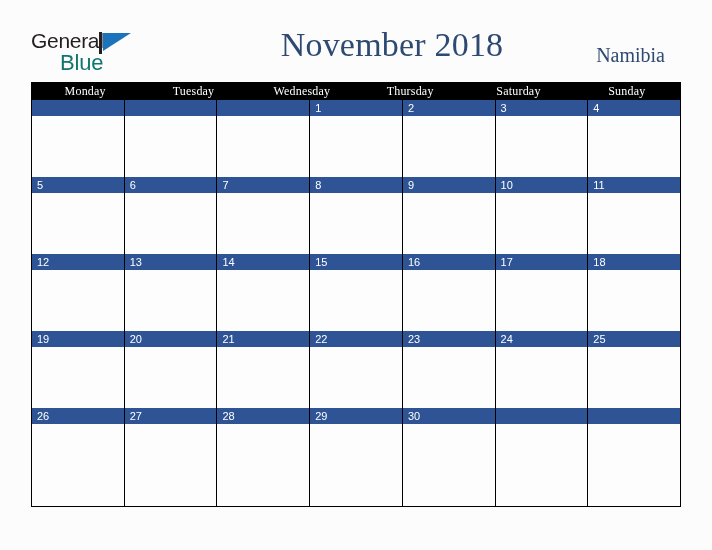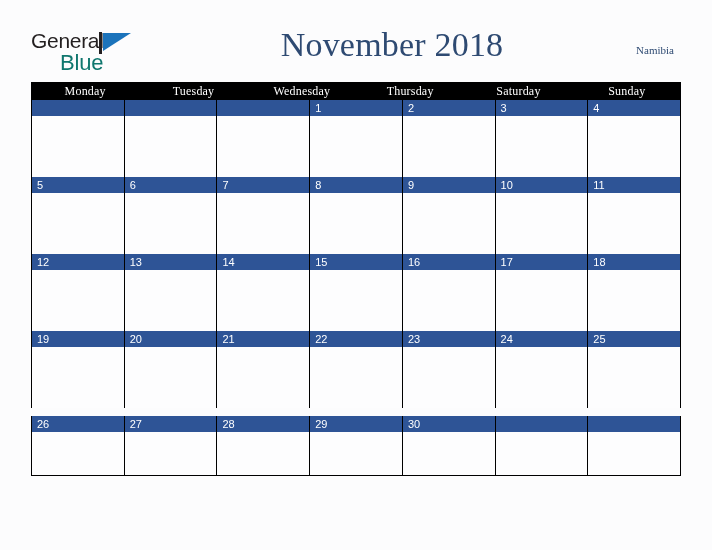--- a/index.html
+++ b/index.html
@@ -92,24 +92,24 @@
     font-family: "Liberation Serif", serif;
     font-size: 34px;
     font-weight: 400;
     color: #2e4a72;
     letter-spacing: 0.2px;
     margin-left: 36px;
   }
 
   .country {
     position: absolute;
-    right: 38px;
+    right: 47px;
     top: 44px;
     font-family: "Liberation Serif", serif;
-    font-size: 11px;
+    font-size: 20px;
     font-weight: 400;
     color: #2e4a72;
   }
 
   
   .calendar {
     position: absolute;
     left: 31px;
     top: 82px;
     width: 650px;
@@ -136,22 +136,21 @@
 
   .week-row {
     display: flex;
     width: 650px;
     height: 77px;
     border-left: 1.5px solid #000000;
     box-sizing: border-box;
   }
   .week-row:last-child {
     border-bottom: 1.5px solid #000000;
-    height: 60px;
-    margin-top: 8px;
+    height: 99px;
   }
 
   .day-cell {
     flex: 1 1 0;
     position: relative;
     box-sizing: border-box;
     border-right: 1.5px solid #000000;
     background: #fdfdfe;
     display: flex;
     flex-direction: column;

